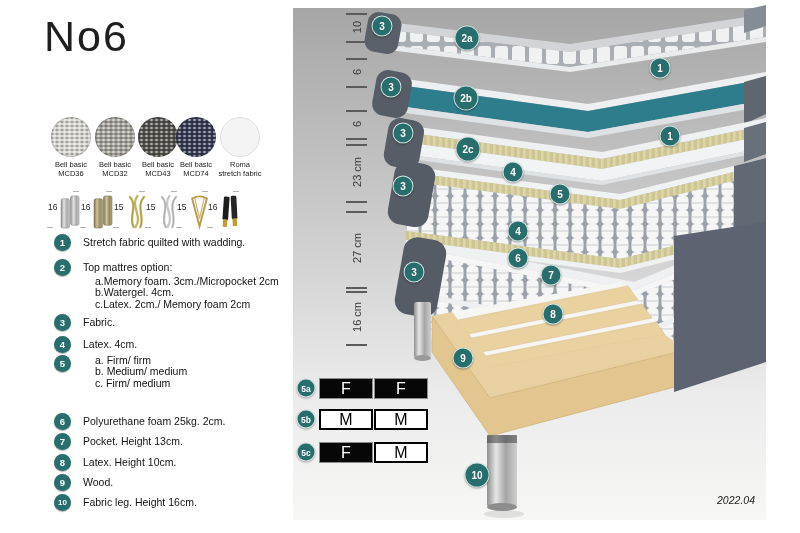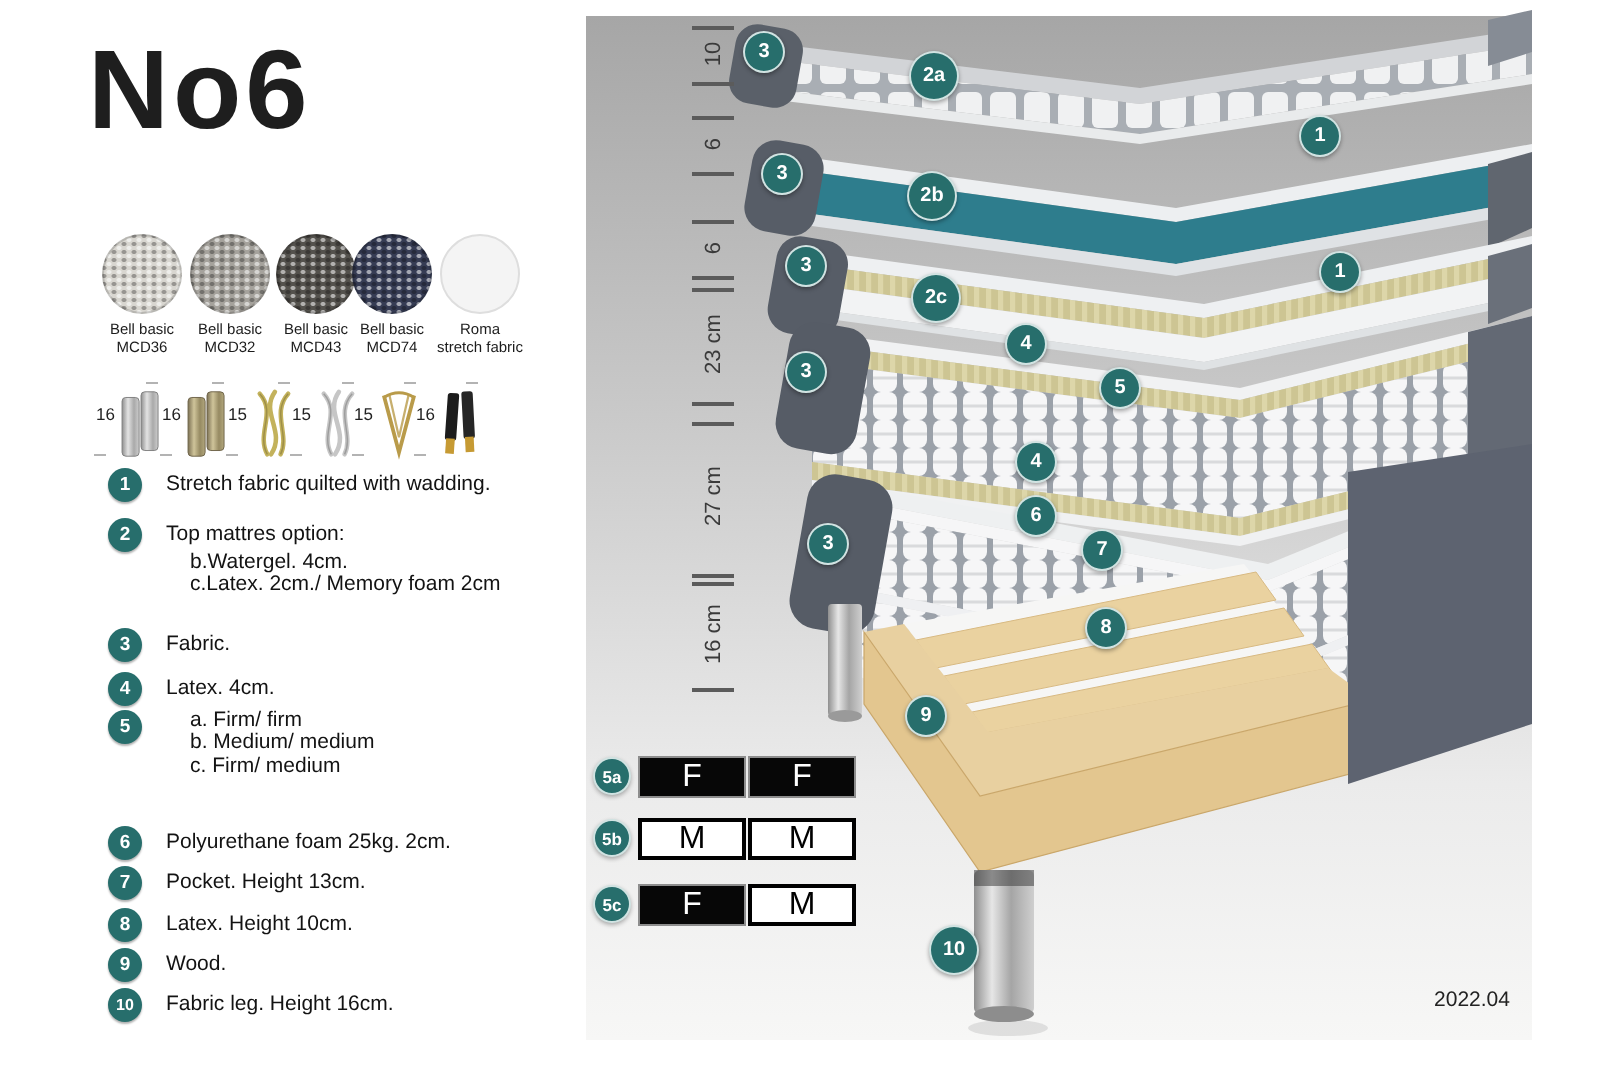--- a/index.html
+++ b/index.html
@@ -1,21 +1,21 @@
 <!DOCTYPE html>
 <html><head>
 <meta charset="utf-8">
 <style>
   :root{ --teal:#276e6c; }
   html,body{margin:0;padding:0;background:#fff;}
   body{font-family:"Liberation Sans",sans-serif;}
   #app{position:relative;width:800px;height:533px;background:#fff;overflow:hidden;}
 
   
-  #title{position:absolute;left:44px;top:12px;margin:0;font-size:56px;font-weight:700;letter-spacing:2px;color:#1e1e1e;}
+  #title{position:absolute;left:44px;top:12px;margin:0;font-size:43px;font-weight:400;letter-spacing:2px;color:#1e1e1e;}
   #subtitle{position:absolute;left:46px;top:70px;font-size:19px;font-weight:300;letter-spacing:.4px;color:#3d3d3d;}
 
   
   .swcol{position:absolute;top:117px;width:48px;text-align:center;}
   .swcircle{width:38px;height:38px;border-radius:50%;margin:0 auto 4px;border:1px solid rgba(0,0,0,.15);}
   .swcircle.woven{background-image:
      radial-gradient(rgba(255,255,255,.55) 1px, transparent 1.5px),
      radial-gradient(rgba(0,0,0,.3) 1px, transparent 1.5px);
      background-size:5px 4px,5px 4px;background-position:0 0,2.5px 2px;}
   .swcircle.plain{border:1px solid #dedede;}
@@ -57,21 +57,21 @@
   .fbadge{position:absolute;z-index:4;width:17px;height:17px;border-radius:50%;background:var(--teal);
      color:#fff;font-weight:700;font-size:8.5px;display:flex;align-items:center;justify-content:center;
      transform:translate(-50%,-50%);border:1px solid rgba(240,248,247,.85);box-shadow:0 1px 2px rgba(0,0,0,.3);}
   .fbar{position:absolute;left:319px;display:flex;z-index:3;}
   .firmcell{width:54px;height:21px;display:flex;align-items:center;justify-content:center;
      font-size:16px;font-weight:500;margin-right:1px;box-sizing:border-box;}
   .firmcell.dark{background:#070707;color:#fff;border:1px solid #8d8d8d;}
   .firmcell.light{background:#fff;color:#000;border:2px solid #000;}
 
   #version{position:absolute;left:683px;top:494px;width:72px;text-align:right;
-     font-size:10.5px;color:#222;z-index:3;}
+     font-size:10.5px;color:#222;z-index:3;font-style:italic;}
 </style>
 </head>
 <body>
 
 <div id="app">
 
   <h1 id="title">No6</h1>
 
   <div id="swatches">
       <div class="swcol" style="left: 47px;">
@@ -195,20 +195,21 @@
       <div class="litem" style="top: 234px;">
         <div class="lbadge">1</div>
         <div>
           <div class="lmain">Stretch fabric quilted with wadding.</div>
         </div>
       </div>
       <div class="litem" style="top: 259px;">
         <div class="lbadge">2</div>
         <div>
           <div class="lmain">Top mattres option:</div>
+          <div class="lsub">a.Memory foam. 3cm./Micropocket 2cm</div>
           <div class="lsub">b.Watergel. 4cm.</div>
           <div class="lsub">c.Latex. 2cm./ Memory foam 2cm</div>
         </div>
       </div>
       <div class="litem" style="top: 314px;">
         <div class="lbadge">3</div>
         <div>
           <div class="lmain">Fabric.</div>
         </div>
       </div>

